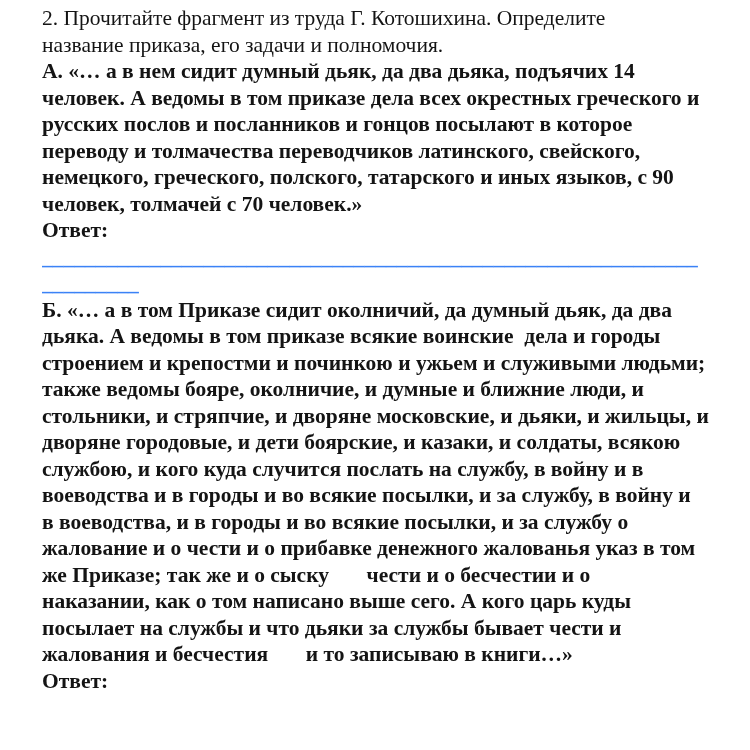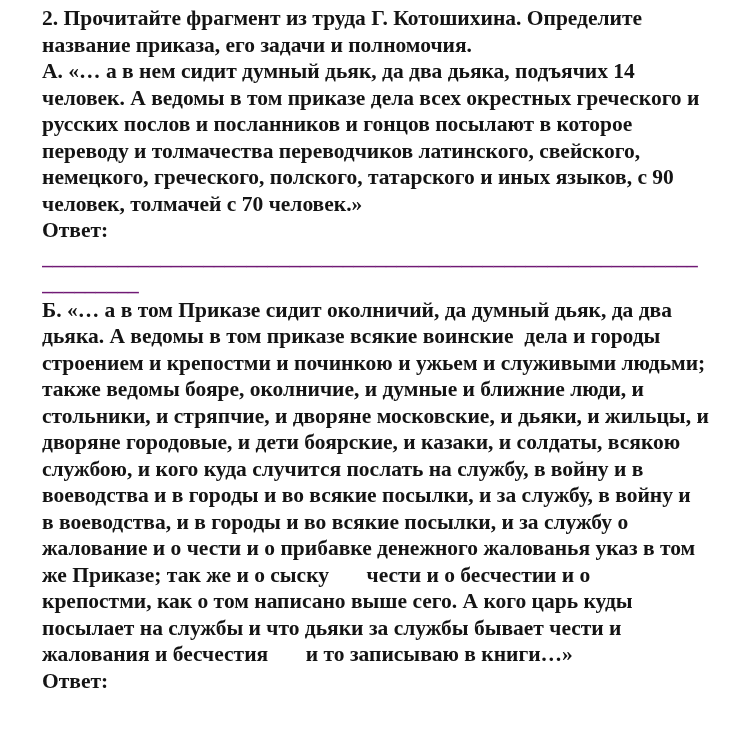--- a/index.html
+++ b/index.html
@@ -18,25 +18,25 @@
     padding: 5px 30px 0 42px;
     font-size: 21.5px;
     line-height: 26.5px;
   }
   .ln {
     white-space: pre;
     overflow: hidden;
     font-weight: bold;
   }
   .heading .ln {
-    font-weight: bold;
+    font-weight: normal;
   }
   .blank {
     white-space: pre;
-    color: #701a75;
+    color: #3b82f6;
   }
 </style>
 </head>
 <body>
 
 <div class="doc">
 
   <div class="heading">
     <div class="ln">2. Прочитайте фрагмент из труда Г. Котошихина. Определите</div>
     <div class="ln">название приказа, его задачи и полномочия.</div>
@@ -59,19 +59,19 @@
     <div class="ln">дьяка. А ведомы в том приказе всякие воинские  дела и городы</div>
     <div class="ln">строением и крепостми и починкою и ужьем и служивыми людьми;</div>
     <div class="ln">также ведомы бояре, околничие, и думные и ближние люди, и</div>
     <div class="ln">стольники, и стряпчие, и дворяне московские, и дьяки, и жильцы, и</div>
     <div class="ln">дворяне городовые, и дети боярские, и казаки, и солдаты, всякою</div>
     <div class="ln">службою, и кого куда случится послать на службу, в войну и в</div>
     <div class="ln">воеводства и в городы и во всякие посылки, и за службу, в войну и</div>
     <div class="ln">в воеводства, и в городы и во всякие посылки, и за службу о</div>
     <div class="ln">жалование и о чести и о прибавке денежного жалованья указ в том</div>
     <div class="ln">же Приказе; так же и о сыску       чести и о бесчестии и о</div>
-    <div class="ln">крепостми, как о том написано выше сего. А кого царь куды</div>
+    <div class="ln">наказании, как о том написано выше сего. А кого царь куды</div>
     <div class="ln">посылает на службы и что дьяки за службы бывает чести и</div>
     <div class="ln">жалования и бесчестия       и то записываю в книги…»</div>
     <div class="ln">Ответ:</div>
   </div>
 
 </div>
 
 </body></html>

